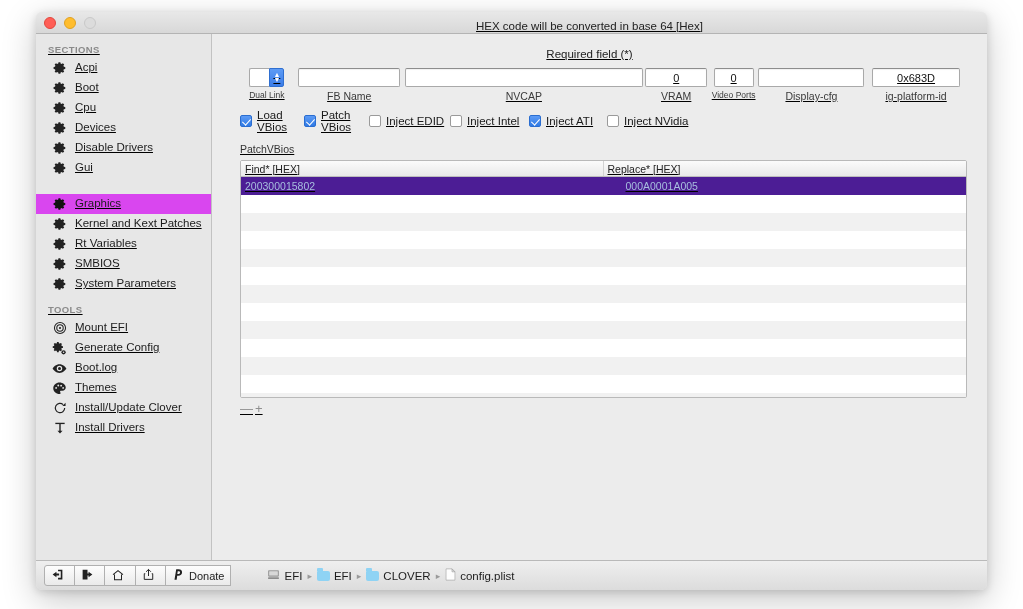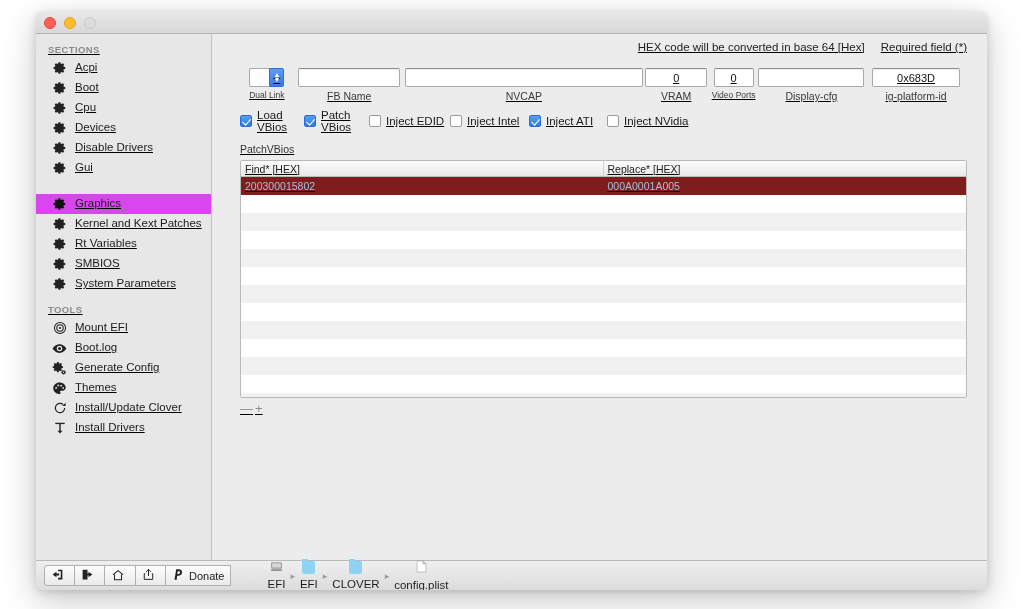--- a/index.html
+++ b/index.html
@@ -75,20 +75,21 @@
   }
   #topnote {
     height: 26px;
     display: flex;
     align-items: center;
     justify-content: flex-end;
     gap: 16px;
     padding-right: 20px;
     font-size: 11.5px;
     color: #222;
+    flex-direction: column;
   }
   #content { flex: 1 1 auto; padding: 0 20px 0 28px; min-height: 0; }
 
   .groupbox { position: relative; }
   .group-title {
     position: absolute;
     top: -7px; left: 8px;
     background: #ececec;
     padding: 0 4px;
     font-size: 10.5px;
@@ -195,21 +196,21 @@
   }
   #thead .th { padding-left: 4px; display: flex; align-items: center; }
   #thead .th.c1 { flex: 0 0 50%; border-right: 1px solid #d2d2d2; }
   #thead .th.c2 { flex: 1 1 auto; }
   .trow { display: flex; height: 18px; font-size: 10.5px; }
   .trow .td { padding-left: 4px; display: flex; align-items: center; }
   .trow .td.c1 { flex: 0 0 50%; }
   .trow .td.c2 { flex: 1 1 auto; }
   .trow.odd  { background: #ffffff; }
   .trow.even { background: #f1f1f1; }
-  .trow.sel  { background: #7f1d1d; }
+  .trow.sel  { background: #4c1d95; gap: 18px; }
   .trow.sel .td { color: #a7bede; }
   #tfoot {
     margin-top: 3px;
     display: flex;
     gap: 2px;
     font-size: 13px;
     color: #8f8f8f;
     user-select: none;
   }
   #tfoot span { cursor: default; }
@@ -241,21 +242,21 @@
   .tbtn:last-of-type { border-radius: 0 3px 3px 0; }
   #crumbs {
     margin-left: 36px;
     display: flex;
     align-items: center;
     gap: 5px;
     font-size: 11.5px;
     color: #1d1d1d;
   }
   #crumbs .sep { color: #9a9a9a; font-size: 9px; }
-  .crumb { display: flex; align-items: center; gap: 4px; cursor: default; flex-direction: column; }
+  .crumb { display: flex; align-items: center; gap: 4px; cursor: default; }
   .folder {
     width: 13px; height: 10px;
     background: #8fd3f4;
     border-radius: 1px 2px 2px 2px;
     position: relative;
     flex: 0 0 13px;
   }
   .folder::before {
     content: ""; position: absolute;
     top: -2.5px; left: 0; width: 6px; height: 3px;
@@ -386,36 +387,36 @@
               <circle cx="12" cy="12" r="9.5" fill="none" stroke="#222" stroke-width="1.8"></circle>
               <circle cx="12" cy="12" r="5.5" fill="none" stroke="#222" stroke-width="1.8"></circle>
               <circle cx="12" cy="12" r="1.8" fill="#222"></circle>
             </svg>
           </span>
         <span class="sb-label">Mount EFI</span>
       </div>
       <div class="sb-item">
         <span class="ico">
             <svg width="15" height="15" viewBox="0 0 24 24">
-              <path fill="#222" d="M12 5C6.5 5 2.2 9.4 1 12c1.2 2.6 5.5 7 11 7s9.8-4.4 11-7c-1.2-2.6-5.5-7-11-7zm0 11.4A4.4 4.4 0 1112 7.6a4.4 4.4 0 010 8.8z"></path>
-              <circle cx="12" cy="12" r="2.4" fill="#222"></circle>
-            </svg>
-          </span>
-        <span class="sb-label">Boot.log</span>
-      </div>
-      <div class="sb-item">
-        <span class="ico">
-            <svg width="15" height="15" viewBox="0 0 24 24">
               <path fill="#222" d="M10 6.6a2.9 2.9 0 100 5.8 2.9 2.9 0 000-5.8zm0 4.4a1.5 1.5 0 110-3 1.5 1.5 0 010 3z"></path>
               <path fill="#222" d="M17.5 11V8.3l-2-.3a5.6 5.6 0 00-.6-1.5l1.1-1.6-1.9-1.9-1.6 1.1a5.6 5.6 0 00-1.5-.6L10.7 1.5H8l-.3 2a5.6 5.6 0 00-1.5.6L4.6 3l-1.9 1.9 1.1 1.6a5.6 5.6 0 00-.6 1.5l-2 .3V11l2 .3c.1.5.3 1 .6 1.5L2.7 14.4l1.9 1.9 1.6-1.1c.5.3 1 .5 1.5.6l.3 2h2.7l.3-2c.5-.1 1-.3 1.5-.6l1.6 1.1 1.9-1.9-1.1-1.6c.3-.5.5-1 .6-1.5l2-.3z"></path>
               <circle cx="18.5" cy="18" r="3.4" fill="#222"></circle>
               <circle cx="18.5" cy="18" r="1.3" fill="#e7e7e7"></circle>
             </svg>
           </span>
         <span class="sb-label">Generate Config</span>
+      </div>
+      <div class="sb-item">
+        <span class="ico">
+            <svg width="15" height="15" viewBox="0 0 24 24">
+              <path fill="#222" d="M12 5C6.5 5 2.2 9.4 1 12c1.2 2.6 5.5 7 11 7s9.8-4.4 11-7c-1.2-2.6-5.5-7-11-7zm0 11.4A4.4 4.4 0 1112 7.6a4.4 4.4 0 010 8.8z"></path>
+              <circle cx="12" cy="12" r="2.4" fill="#222"></circle>
+            </svg>
+          </span>
+        <span class="sb-label">Boot.log</span>
       </div>
       <div class="sb-item">
         <span class="ico">
             <svg width="15" height="15" viewBox="0 0 24 24">
               <path fill="#222" d="M12 2.5C6.5 2.5 2 6.6 2 11.7c0 5.1 4.5 9.2 10 9.2 1 0 1.8-.7 1.8-1.6 0-.4-.2-.8-.5-1.1-.3-.3-.4-.6-.4-1 0-.9.7-1.6 1.7-1.6h2c3 0 5.4-2.3 5.4-5.2 0-4.4-4.5-7.9-10-7.9z"></path>
               <circle cx="6.6" cy="11" r="1.5" fill="#e7e7e7"></circle>
               <circle cx="10" cy="7.2" r="1.5" fill="#e7e7e7"></circle>
               <circle cx="14.6" cy="7.4" r="1.5" fill="#e7e7e7"></circle>
               <circle cx="17.8" cy="11" r="1.4" fill="#e7e7e7"></circle>
             </svg>

